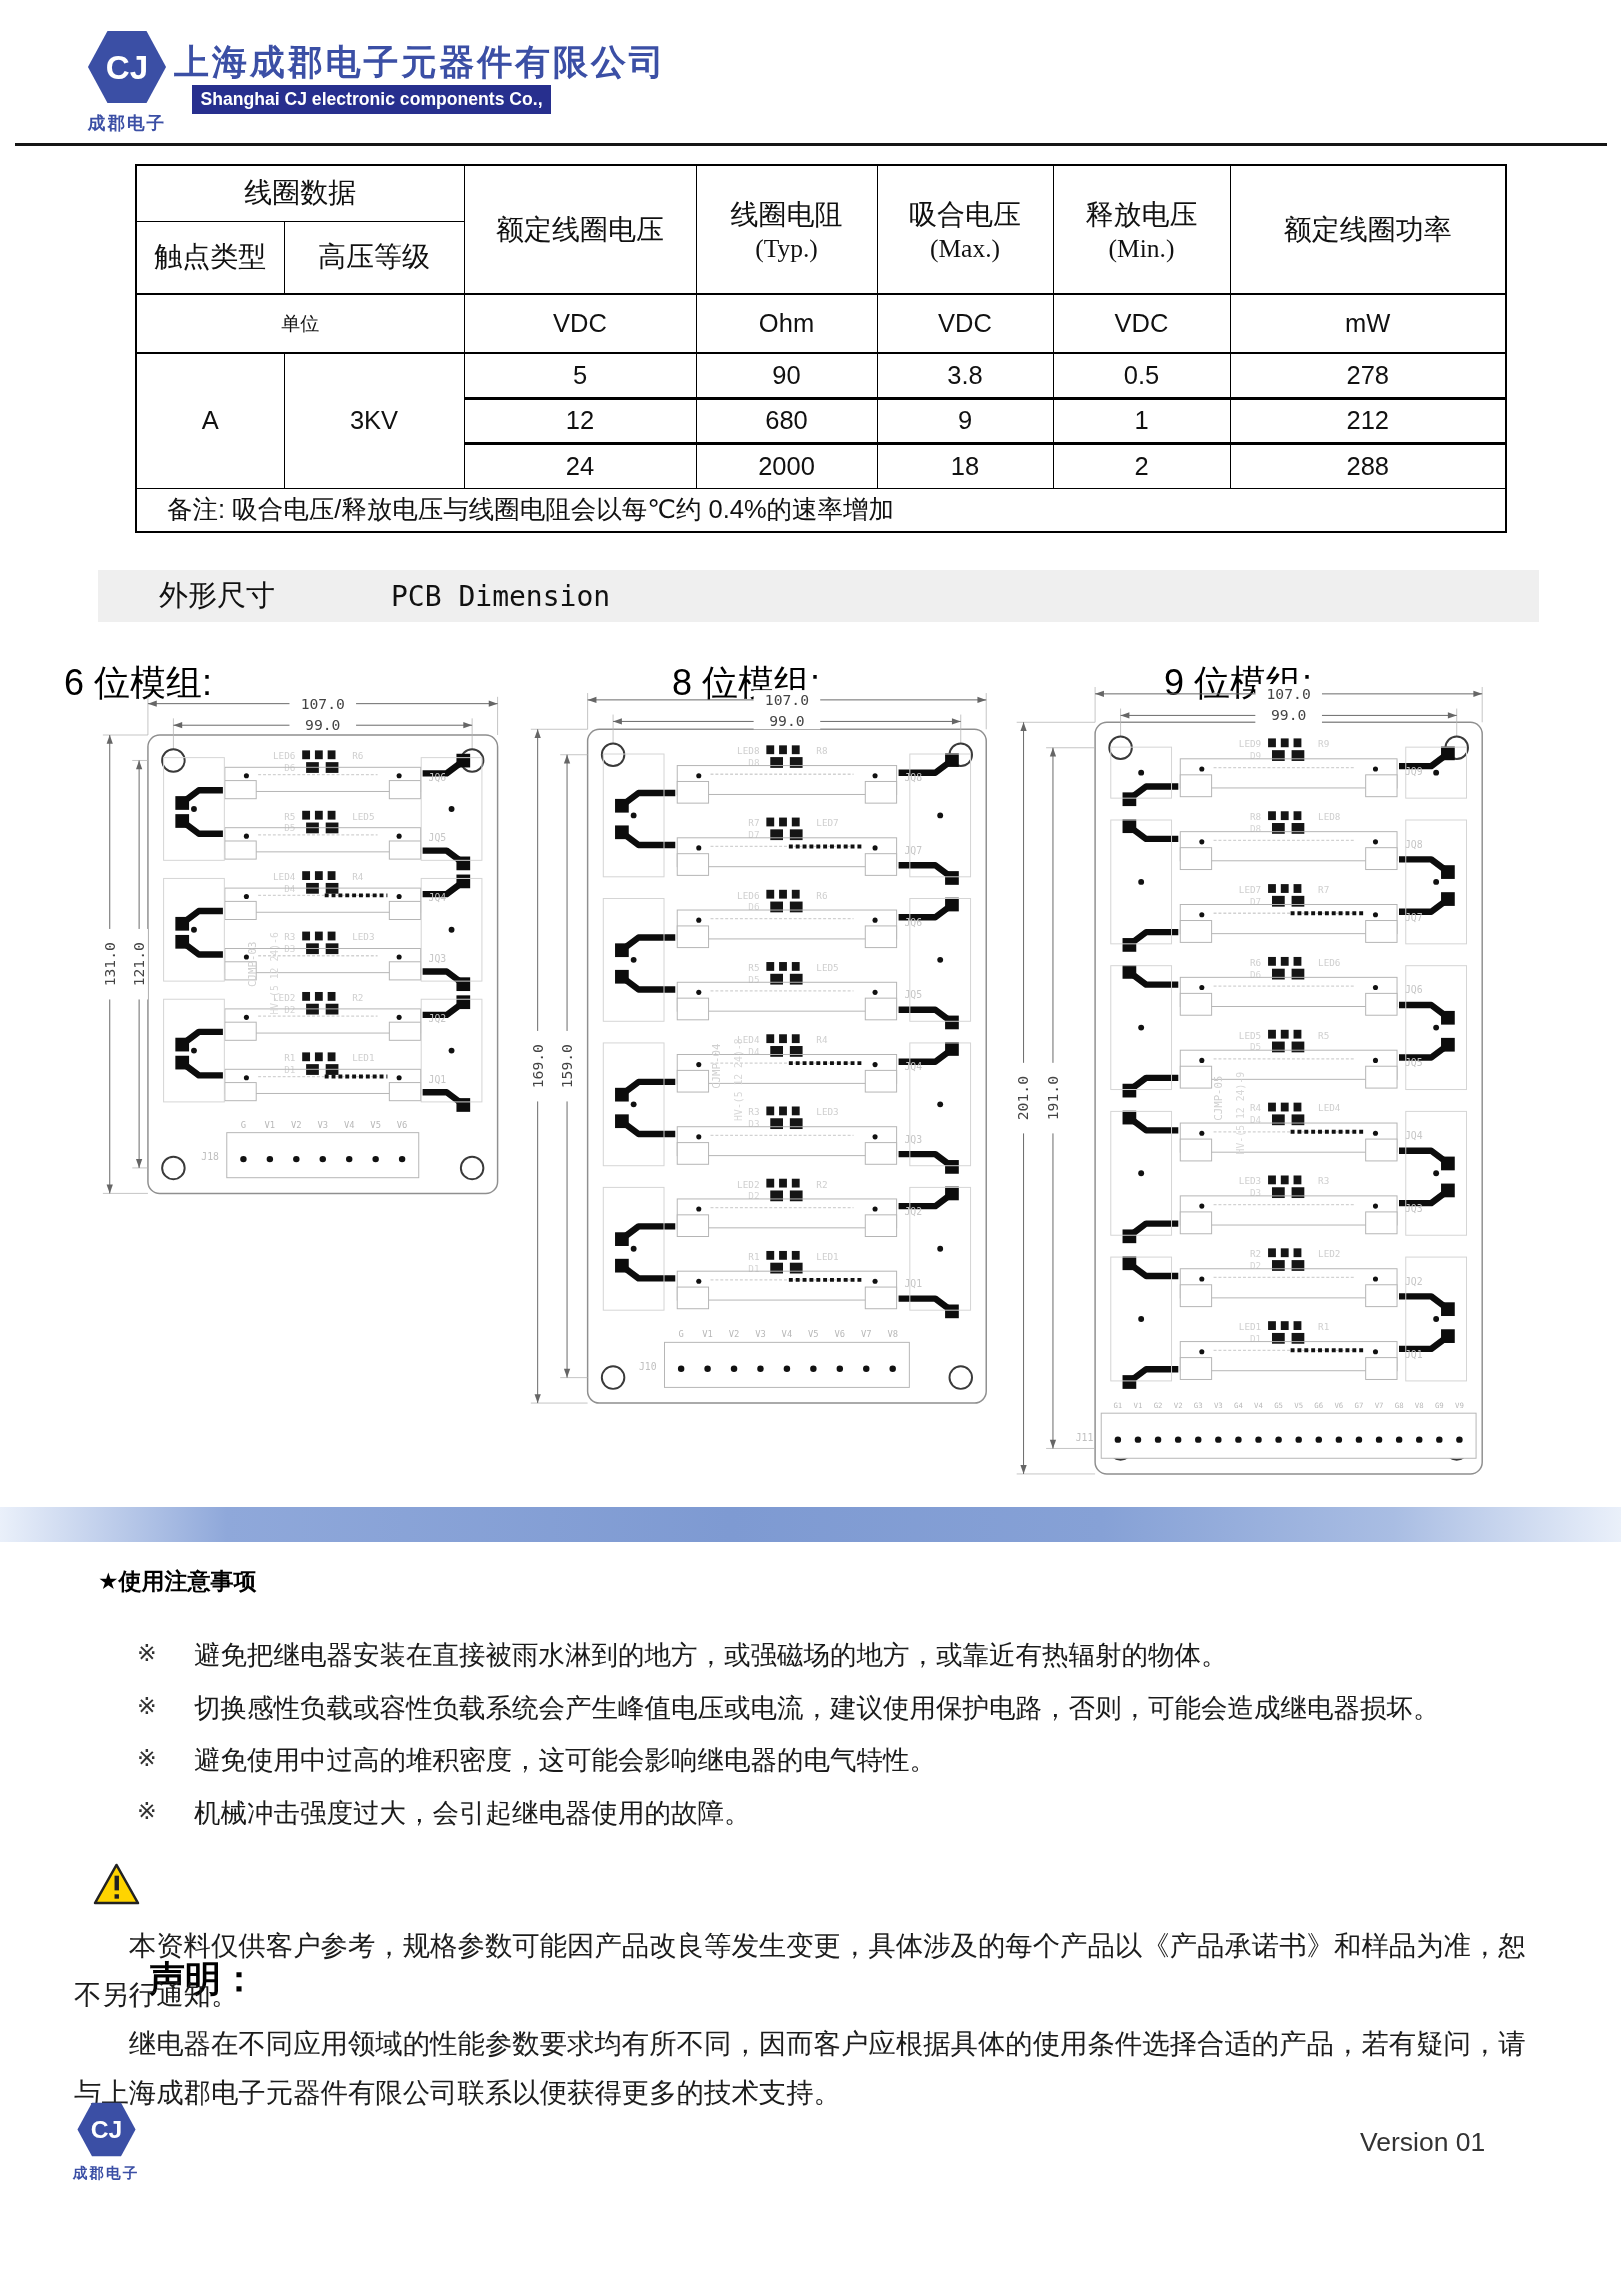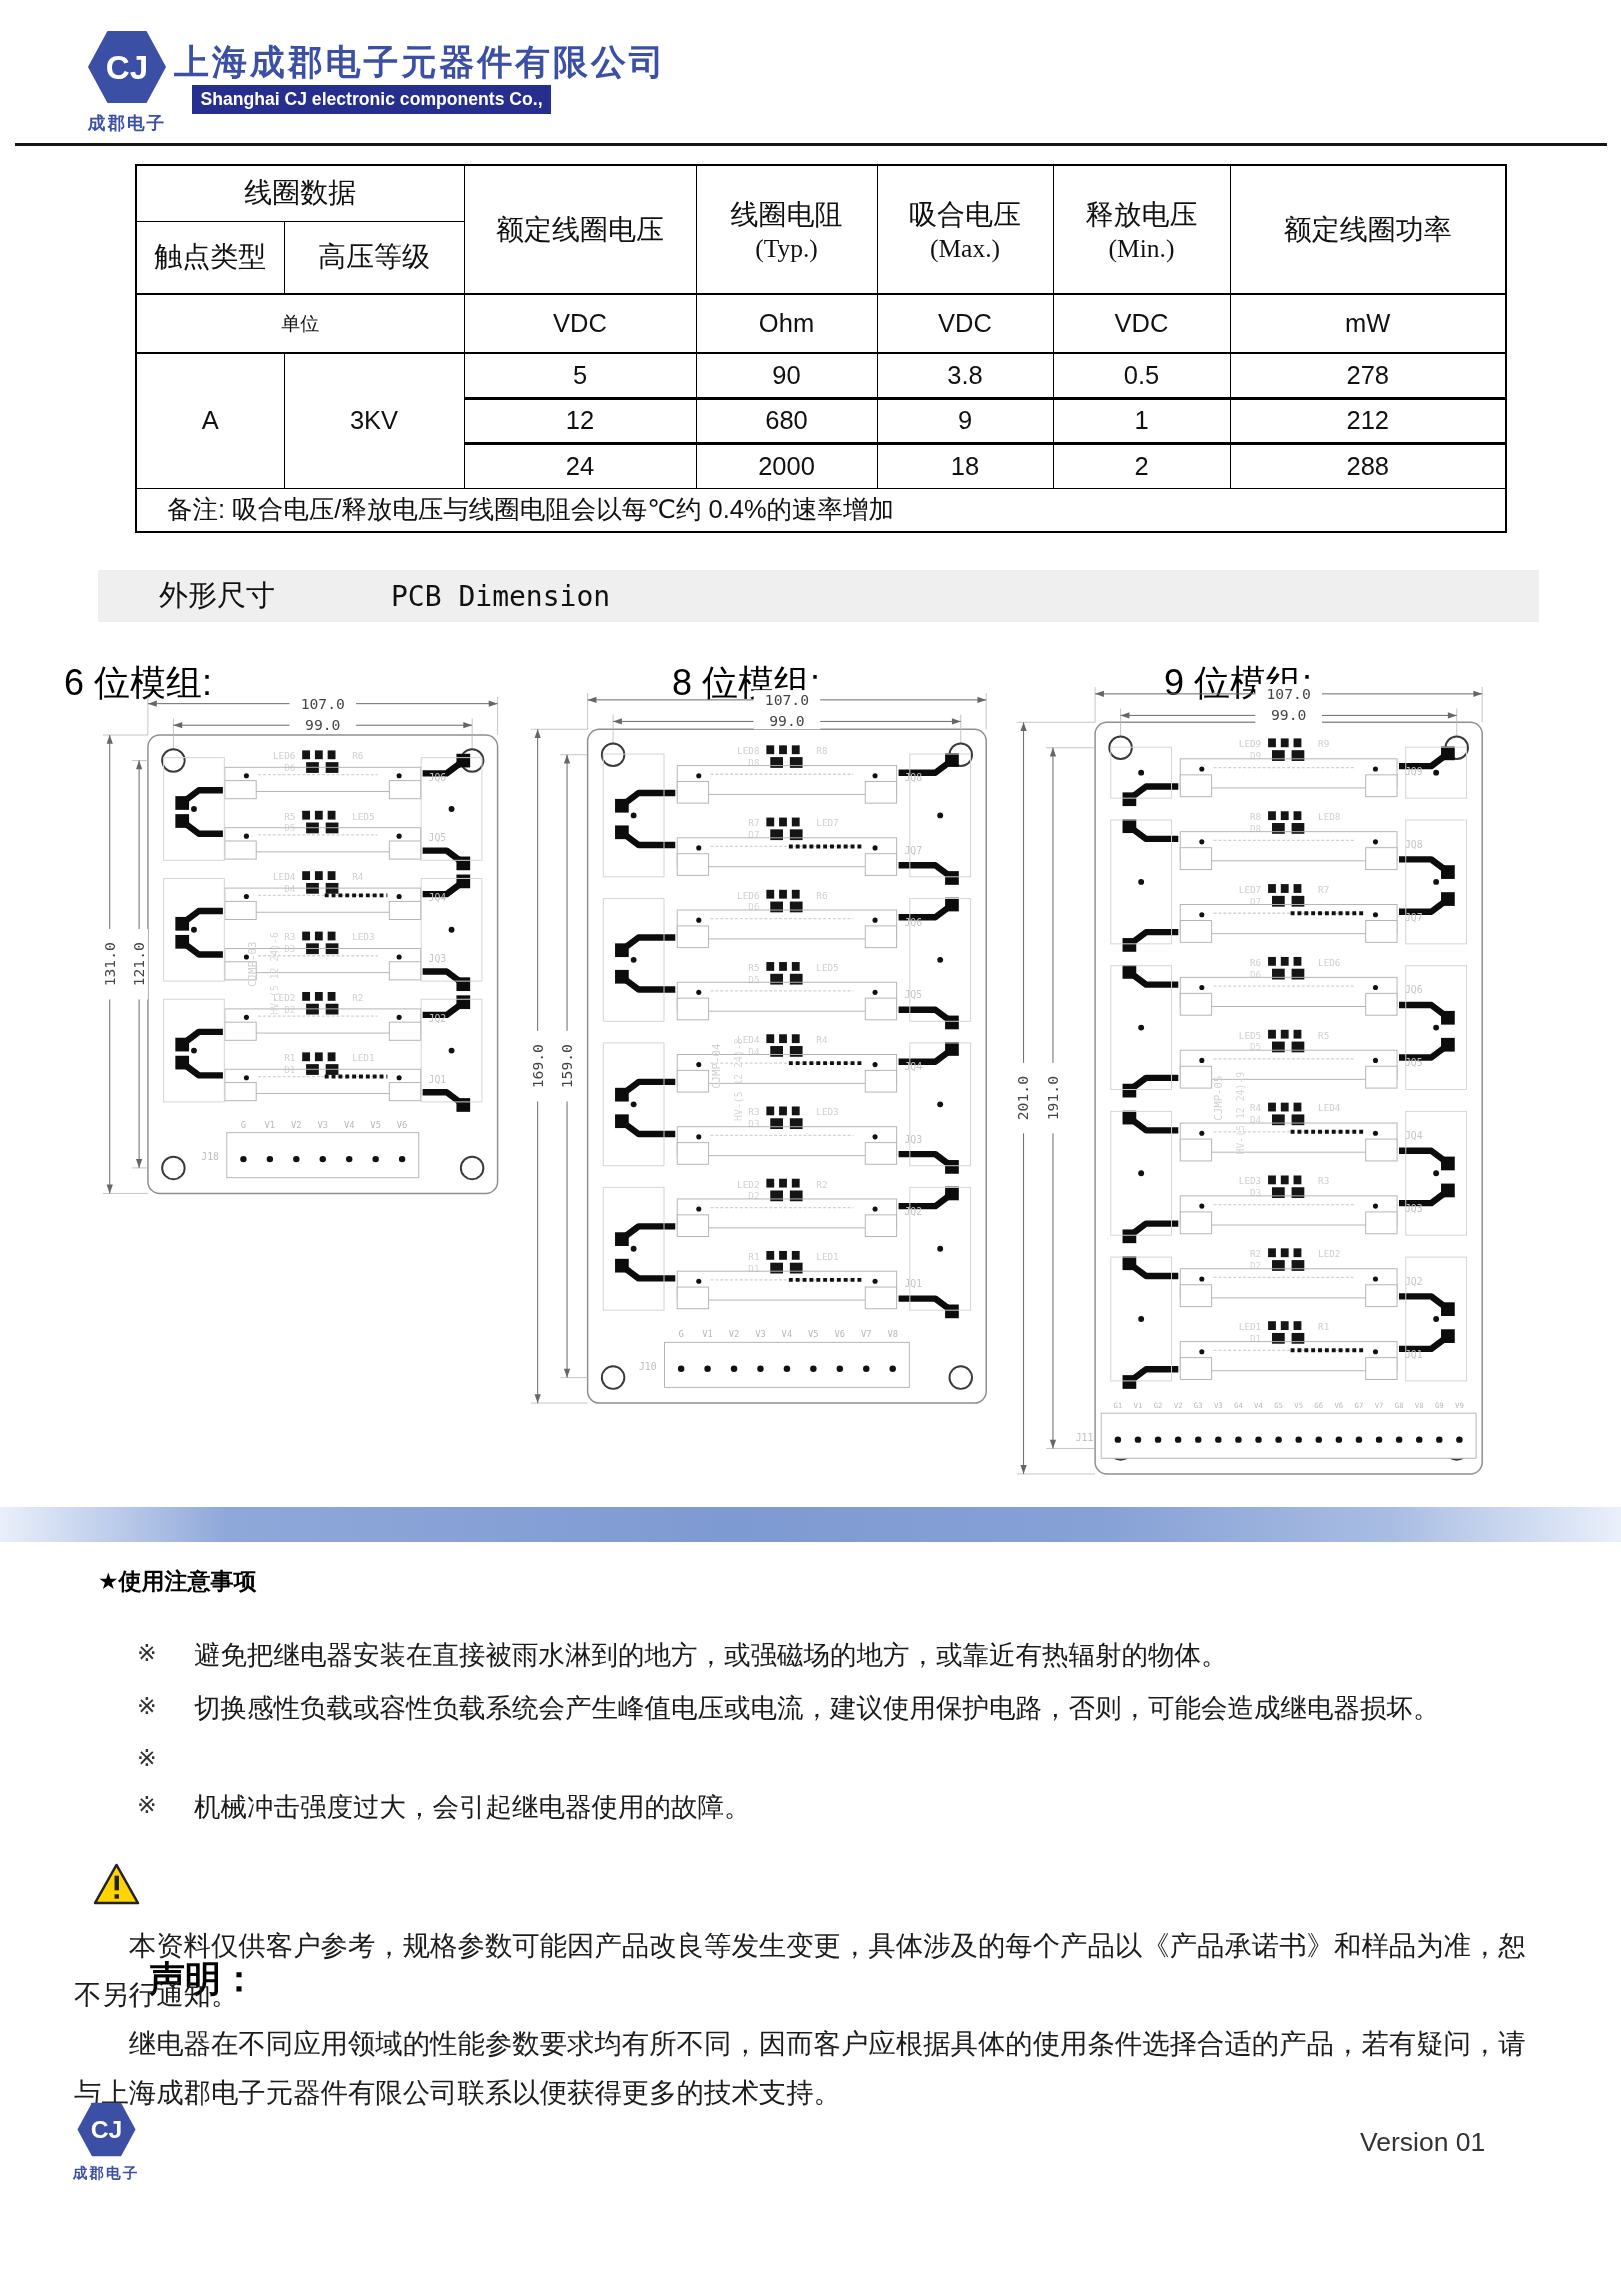--- a/index.html
+++ b/index.html
@@ -840,20 +840,21 @@
     <div class="note-item">
       <span class="mark">※</span>
       <span>避免把继电器安装在直接被雨水淋到的地方，或强磁场的地方，或靠近有热辐射的物体。</span>
     </div>
     <div class="note-item">
       <span class="mark">※</span>
       <span>切换感性负载或容性负载系统会产生峰值电压或电流，建议使用保护电路，否则，可能会造成继电器损坏。</span>
     </div>
     <div class="note-item">
       <span class="mark">※</span>
+      <span>避免使用中过高的堆积密度，这可能会影响继电器的电气特性。</span>
     </div>
     <div class="note-item">
       <span class="mark">※</span>
       <span>机械冲击强度过大，会引起继电器使用的故障。</span>
     </div>
   </div>
 
   <svg class="abs" style="left:93px;top:1862px" width="47" height="45" viewBox="0 0 48 46">
     <polygon points="24,3 46,42 2,42" fill="#FFD400" stroke="#222" stroke-width="2.5" stroke-linejoin="round"></polygon>
     <rect x="22" y="14" width="4.5" height="15" fill="#222"></rect>

